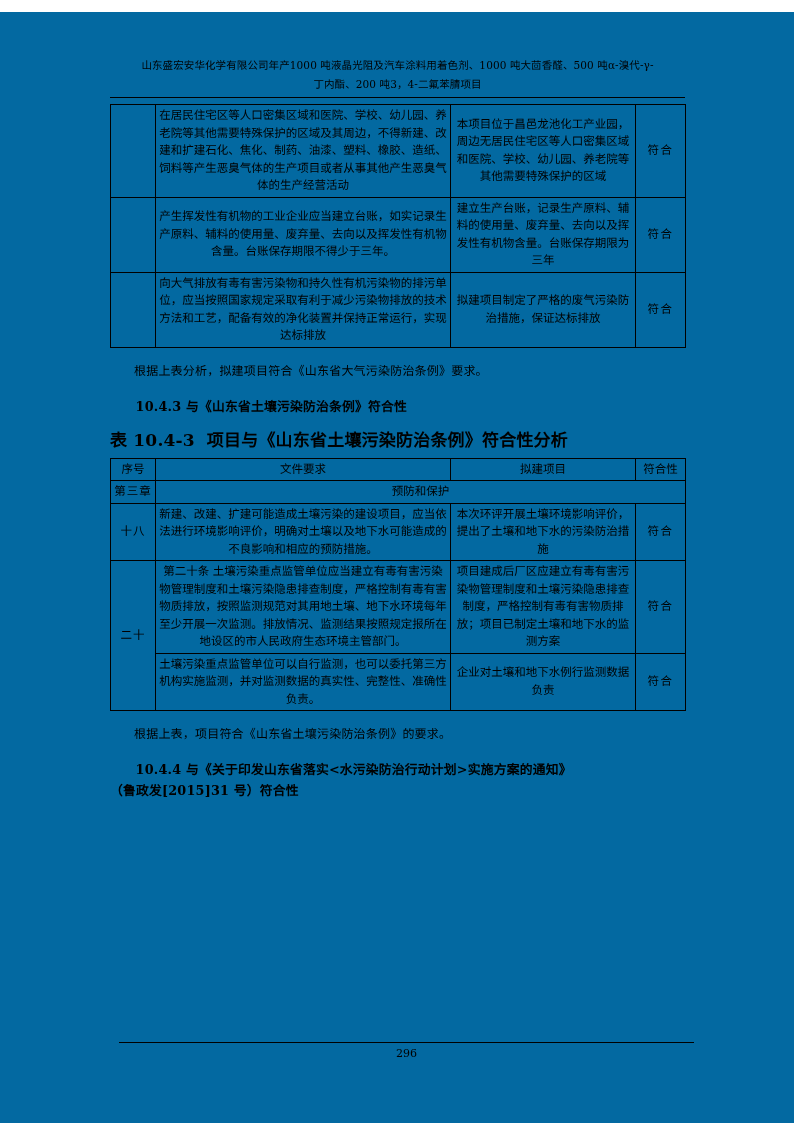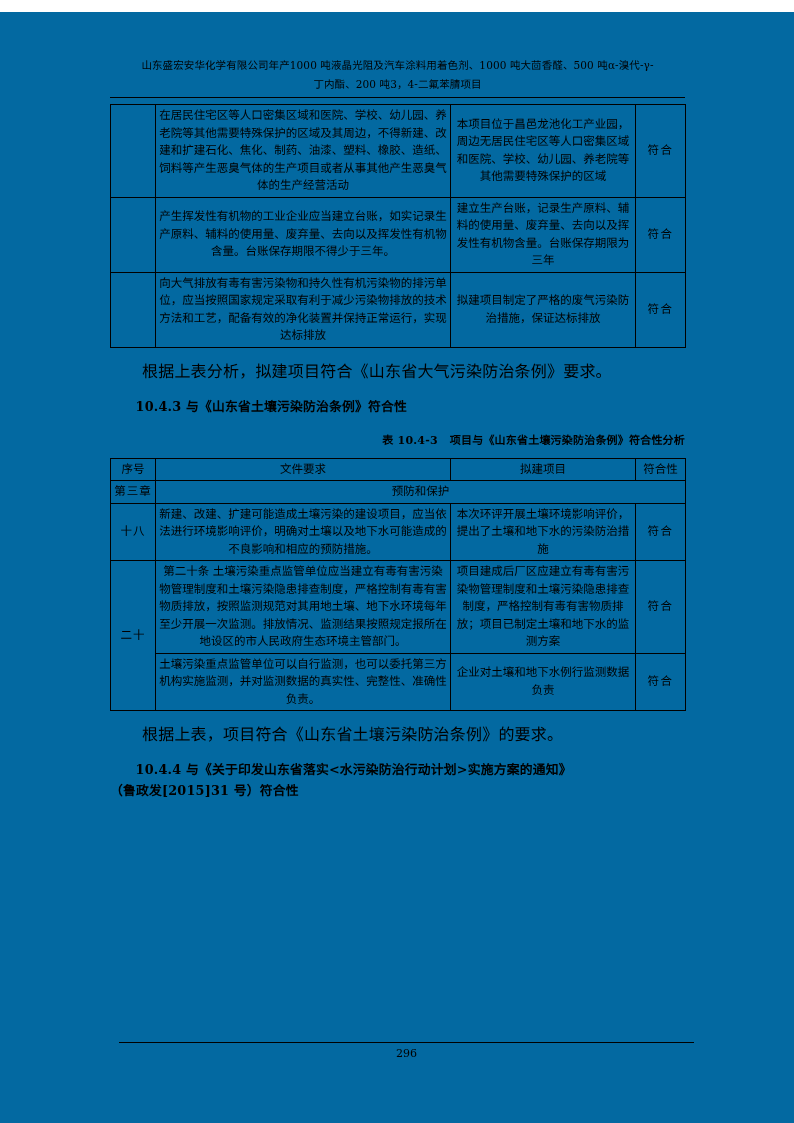--- a/index.html
+++ b/index.html
@@ -88,21 +88,21 @@
   td.cell-conf {
     text-align: center;
     letter-spacing: 1.5px;
   }
   td.cell-section {
     text-align: center;
   }
 
   
   p.para {
-    font-size: 16px;
+    font-size: 12px;
     line-height: 21px;
     margin: 13px 0 0 0;
     text-indent: 2em;
     letter-spacing: 0.2px;
   }
   h3.heading {
     font-size: 12.8px;
     line-height: 21px;
     font-weight: bold;
     margin: 14px 0 0 0;
@@ -110,24 +110,24 @@
     letter-spacing: 0.2px;
   }
   h3.heading-wrap {
     text-indent: 2em;
   }
   h3.heading-wrap .cont {
     text-indent: 0;
     display: block;
   }
   p.table-caption {
-    font-size: 11px;
+    font-size: 17px;
     line-height: 21px;
     font-weight: bold;
-    text-align: right;
+    text-align: left;
     margin: 13px 0 7px 0;
     letter-spacing: 0.2px;
   }
   .caption-gap { display: inline-block; width: 12px; }
 
   
   .footer {
     position: absolute;
     left: 119px;
     top: 1030px;

